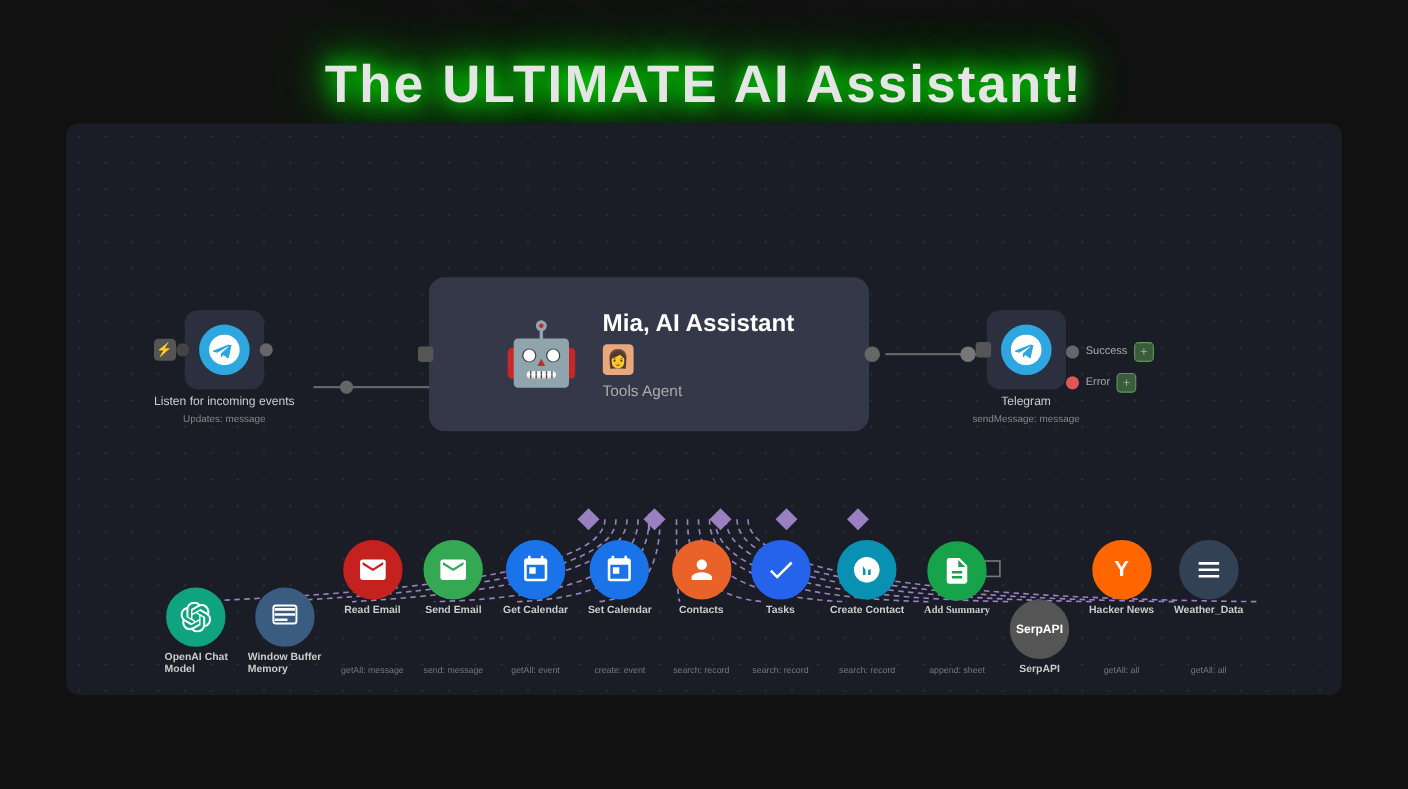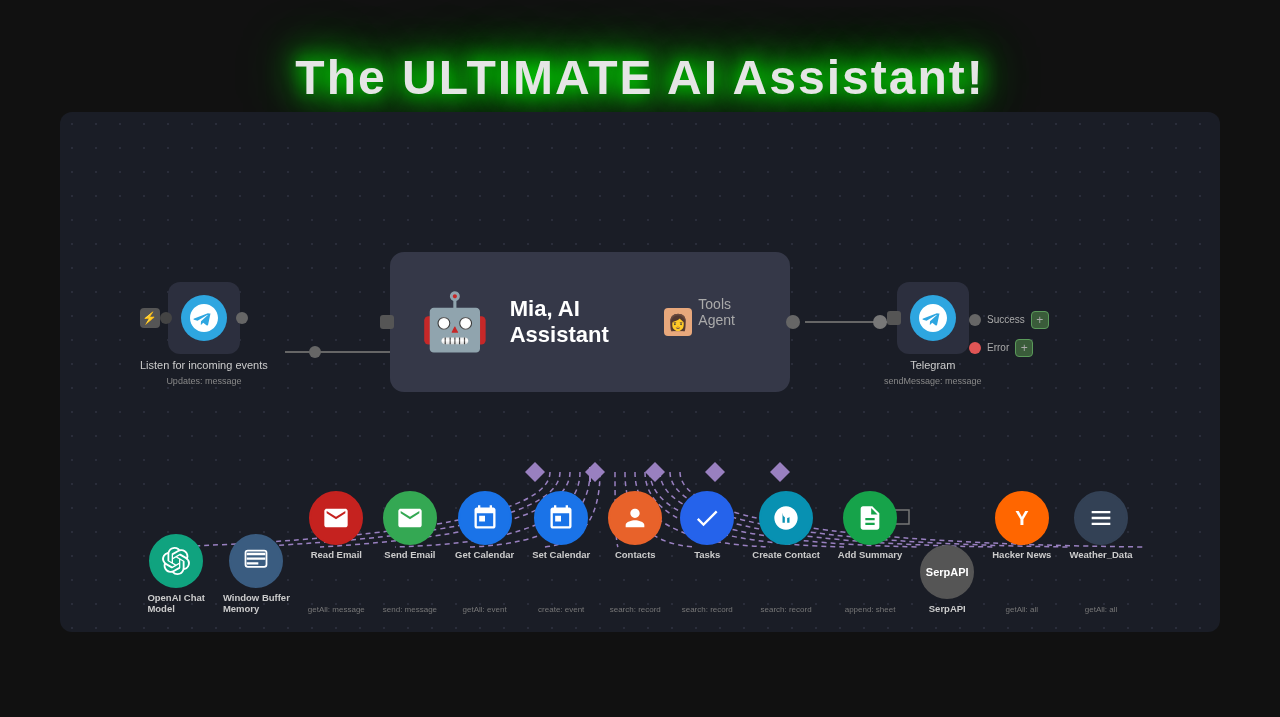--- a/index.html
+++ b/index.html
@@ -123,21 +123,21 @@
     }
     .agent-icon-area {
       display: flex;
       align-items: center;
       justify-content: center;
       width: 70px;
       height: 70px;
     }
     .agent-text-area {
       display: flex;
-      flex-direction: row;
+      flex-direction: column;
       gap: 6px;
     }
     .agent-title {
       font-size: 22px;
       font-weight: bold;
       color: #fff;
     }
     .agent-avatar {
       width: 28px;
       height: 28px;
@@ -493,21 +493,21 @@
         </div>
         <div class="tool-label" style="white-space: pre-line;">Create Contact</div>
         <div class="tool-sublabel">search: record</div>
       </div>
       <div class="tool-node">
         <div class="tool-circle" style="background: rgb(22, 163, 74); border: 2px solid rgb(22, 163, 74);">
           <svg width="28" height="28" viewBox="0 0 24 24" fill="white">
             <path d="M14 2H6c-1.1 0-1.99.9-1.99 2L4 20c0 1.1.89 2 1.99 2H18c1.1 0 2-.9 2-2V8l-6-6zm2 16H8v-2h8v2zm0-4H8v-2h8v2zm-3-5V3.5L18.5 9H13z"></path>
           </svg>
         </div>
-        <div class="tool-label" style="white-space: pre-line;">Add Summary</div>
+        <div class="tool-label" style="white-space: pre-line; font-family: Liberation Serif, serif;">Add Summary</div>
         <div class="tool-sublabel">append: sheet</div>
       </div>
       <div class="tool-node">
         <div class="tool-circle" style="background: rgb(85, 85, 85); border: 2px solid rgb(85, 85, 85);">
           <span style="font-size:11px;font-weight:bold;color:white;">SerpAPI</span>
         </div>
         <div class="tool-label" style="white-space: pre-line;">SerpAPI</div>
       </div>
       <div class="tool-node">
         <div class="tool-circle" style="background: rgb(255, 102, 0); border: 2px solid rgb(255, 102, 0);">

